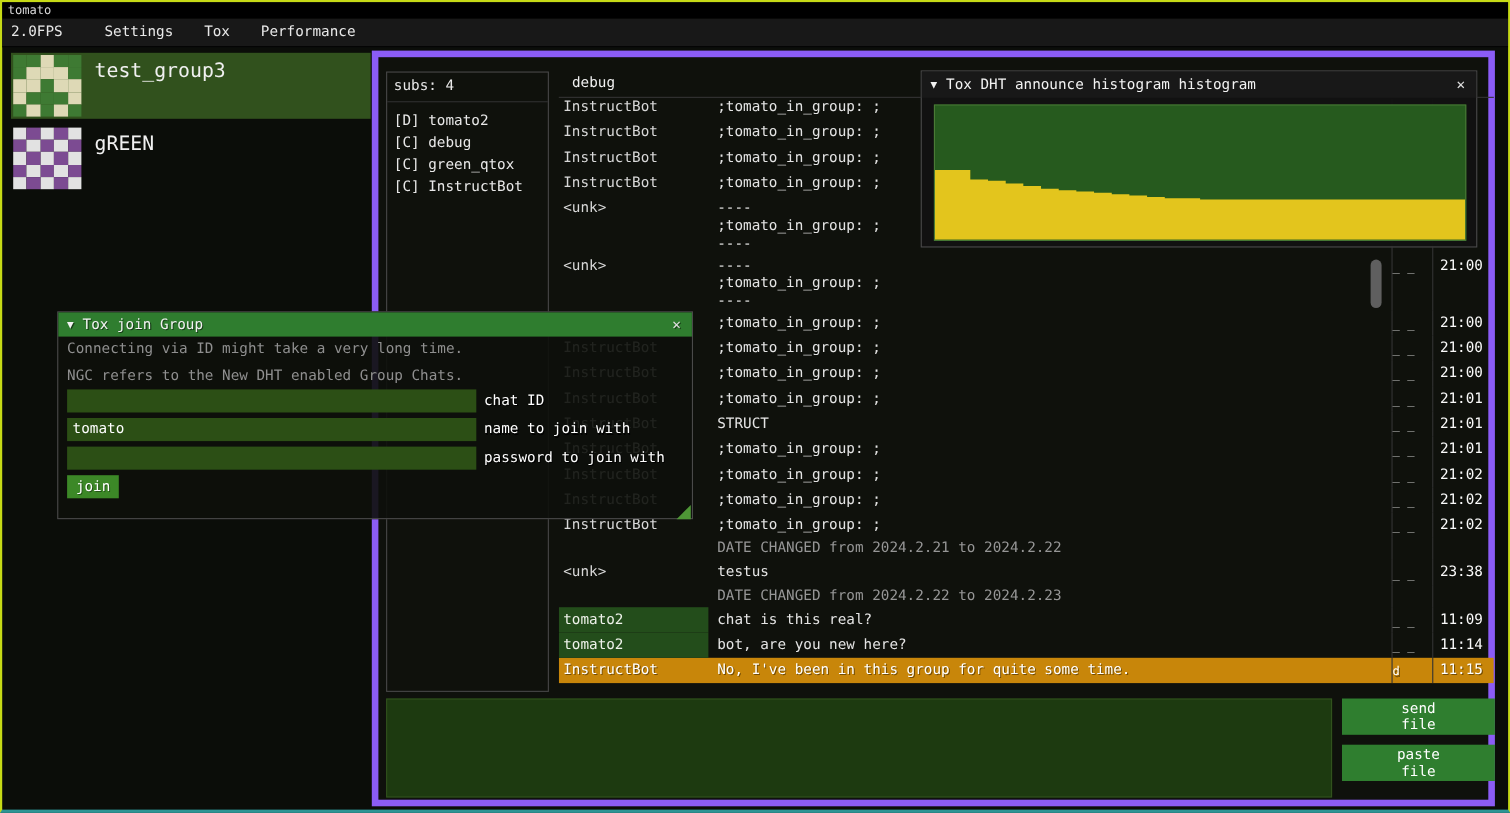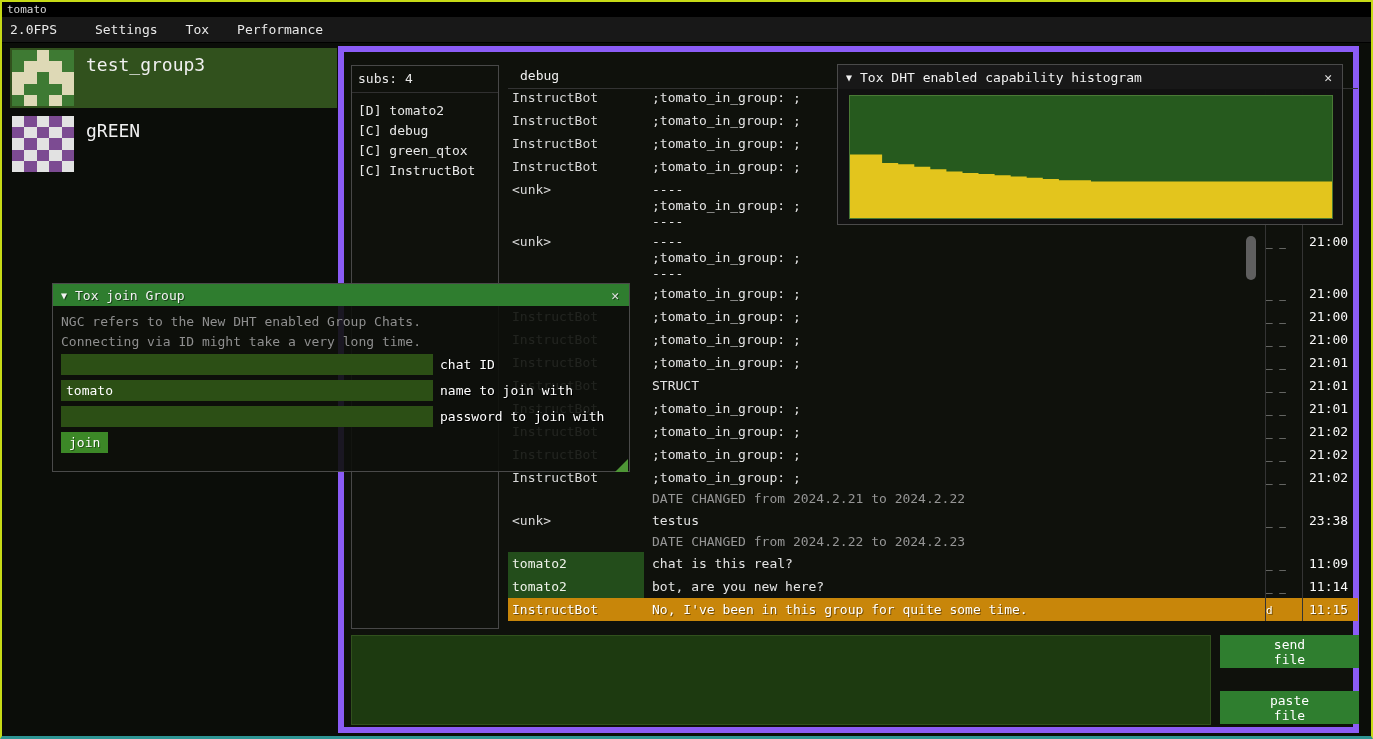--- a/index.html
+++ b/index.html
@@ -52,21 +52,21 @@
                   background:#5f5f5f; border-radius:5px; }
 
   .composer { position:absolute; left:7px; top:583px; width:860px; height:90px;
               background:#1d3a10; border:1px solid #31511d; resize:none; color:#fff;
               font:13px "DejaVu Sans Mono",monospace; padding:4px; outline:none; }
   .side-btn { position:absolute; left:876px; width:139px; height:33px; background:#2f7e2f;
               color:#fff; font:13px "DejaVu Sans Mono",monospace; border:none;
               display:flex; align-items:center; justify-content:center; text-align:center;
               white-space:pre-line; line-height:15px; cursor:pointer; }
   #send-btn { top:583px; }
-  #paste-btn { top:639px; }
+  #paste-btn { top:625px; }
 
   .float-window { position:absolute; border:1px solid #4a4a4a; }
   .win-title { display:flex; align-items:center; color:#f2f2f2; font-size:13px; padding:0 8px; }
   .win-title .arrow { font-size:10px; margin-right:8px; }
   .win-close { margin-left:auto; color:#e0e0e0; cursor:pointer; padding:0 2px; }
 
   .hist-window { left:835px; top:62px; width:506px; height:161px; background:rgba(18,18,18,0.97); z-index:5; }
   .hist-window .win-title { height:24px; background:#181818; }
   .plot { position:absolute; left:11px; top:30px; width:484px; height:124px;
           border:1px solid #4a7a36; background:#265a1e; }
@@ -363,38 +363,38 @@
     <textarea class="composer" style=""></textarea>
     <button class="side-btn" id="send-btn">send
 file</button>
     <button class="side-btn" id="paste-btn">paste
 file</button>
   </div>
 
   <div class="float-window hist-window">
     <div class="win-title">
       <span class="arrow">▼</span>
-      <span>Tox DHT enabled capability histogram</span>
+      <span>Tox DHT announce histogram histogram</span>
       <span class="win-close">✕</span>
     </div>
     <div class="plot"><svg width="482" height="122" xmlns="http://www.w3.org/2000/svg">
           <rect x="0" y="0" width="482" height="122" fill="#265a1e"></rect>
           <polygon points="0,122 0.0,58.6 16.1,58.6 16.1,58.6 32.1,58.6 32.1,67.1 48.2,67.1 48.2,68.3 64.3,68.3 64.3,70.8 80.3,70.8 80.3,73.2 96.4,73.2 96.4,75.6 112.5,75.6 112.5,76.9 128.5,76.9 128.5,78.1 144.6,78.1 144.6,79.3 160.7,79.3 160.7,80.5 176.7,80.5 176.7,81.7 192.8,81.7 192.8,83.0 208.9,83.0 208.9,84.2 224.9,84.2 224.9,84.2 241.0,84.2 241.0,85.4 257.1,85.4 257.1,85.4 273.1,85.4 273.1,85.4 289.2,85.4 289.2,85.4 305.3,85.4 305.3,85.4 321.3,85.4 321.3,85.4 337.4,85.4 337.4,85.4 353.5,85.4 353.5,85.4 369.5,85.4 369.5,85.4 385.6,85.4 385.6,85.4 401.7,85.4 401.7,85.4 417.7,85.4 417.7,85.4 433.8,85.4 433.8,85.4 449.9,85.4 449.9,85.4 465.9,85.4 465.9,85.4 482.0,85.4 482,122" fill="#e3c51d"></polygon>
         </svg></div>
   </div>
 
   <div class="float-window join-window">
     <div class="win-title">
       <span class="arrow">▼</span>
       <span>Tox join Group</span>
       <span class="win-close">✕</span>
     </div>
     <div class="join-body">
+      <div class="info-line second">Connecting via ID might take a very long time.</div>
       <div class="info-line first">NGC refers to the New DHT enabled Group Chats.</div>
-      <div class="info-line second">Connecting via ID might take a very long time.</div>
 
       <div class="field-row f0">
         <input class="field-input" value="" style="">
         <div class="field-label">chat ID</div>
       </div>
       <div class="field-row f1">
         <input class="field-input" value="tomato" style="">
         <div class="field-label">name to join with</div>
       </div>
       <div class="field-row f2">

